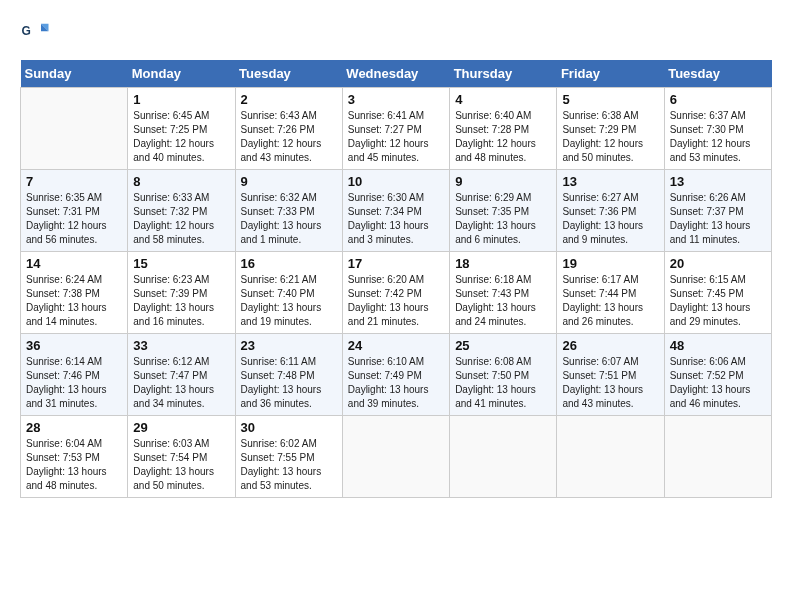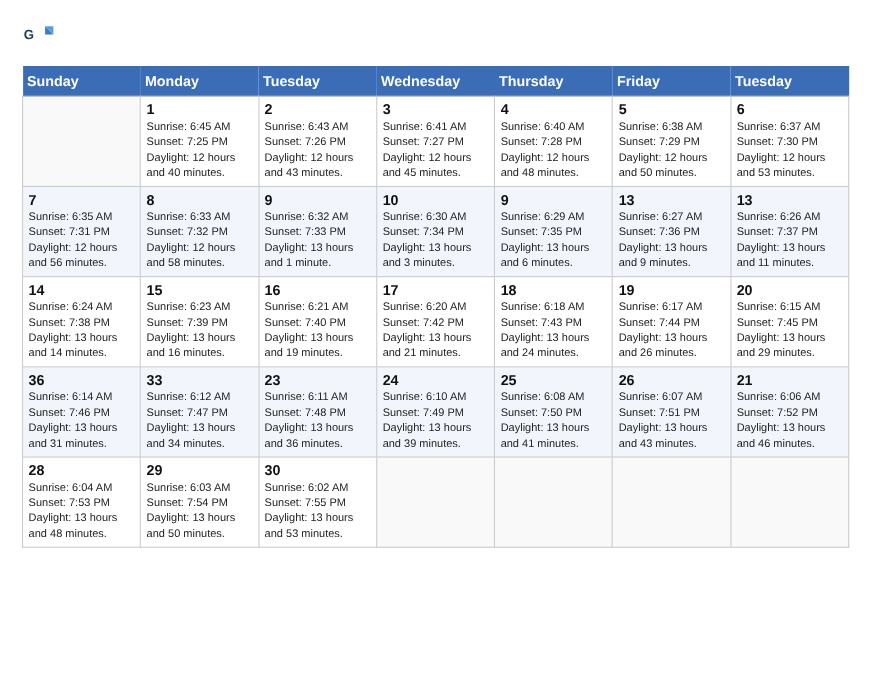--- a/index.html
+++ b/index.html
@@ -282,21 +282,21 @@
           Sunrise: 6:08 AM<br>Sunset: 7:50 PM<br>Daylight: 13 hours and 41 minutes.
         </div>
       </td>
         <td>
         <div class="day-num">26</div>
         <div class="day-info">
           Sunrise: 6:07 AM<br>Sunset: 7:51 PM<br>Daylight: 13 hours and 43 minutes.
         </div>
       </td>
         <td>
-        <div class="day-num">21</div>
+        <div class="day-num">48</div>
         <div class="day-info">
           Sunrise: 6:06 AM<br>Sunset: 7:52 PM<br>Daylight: 13 hours and 46 minutes.
         </div>
       </td>
       </tr>
       <tr>
         <td>
         <div class="day-num">28</div>
         <div class="day-info">
           Sunrise: 6:04 AM<br>Sunset: 7:53 PM<br>Daylight: 13 hours and 48 minutes.

